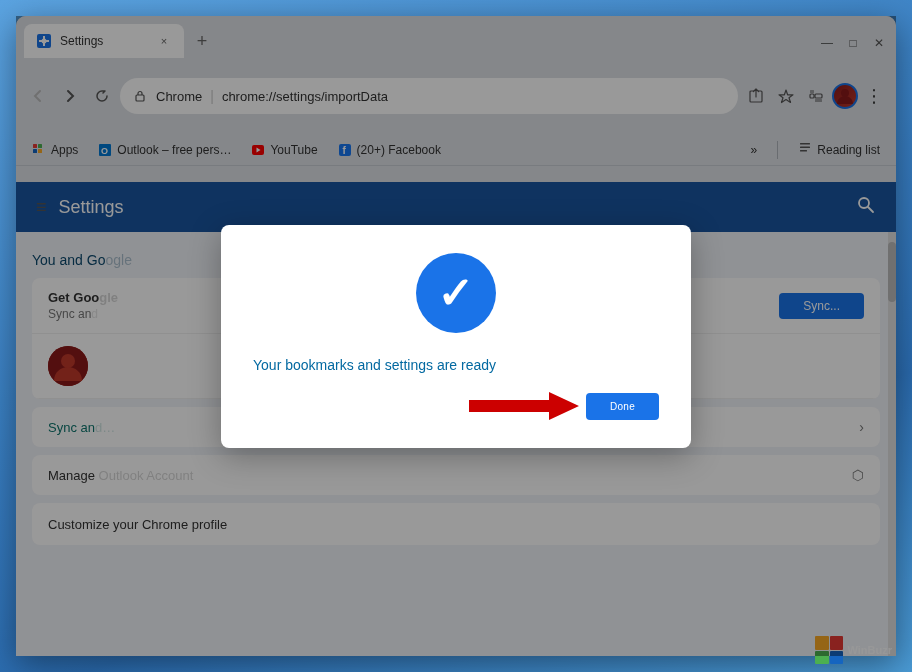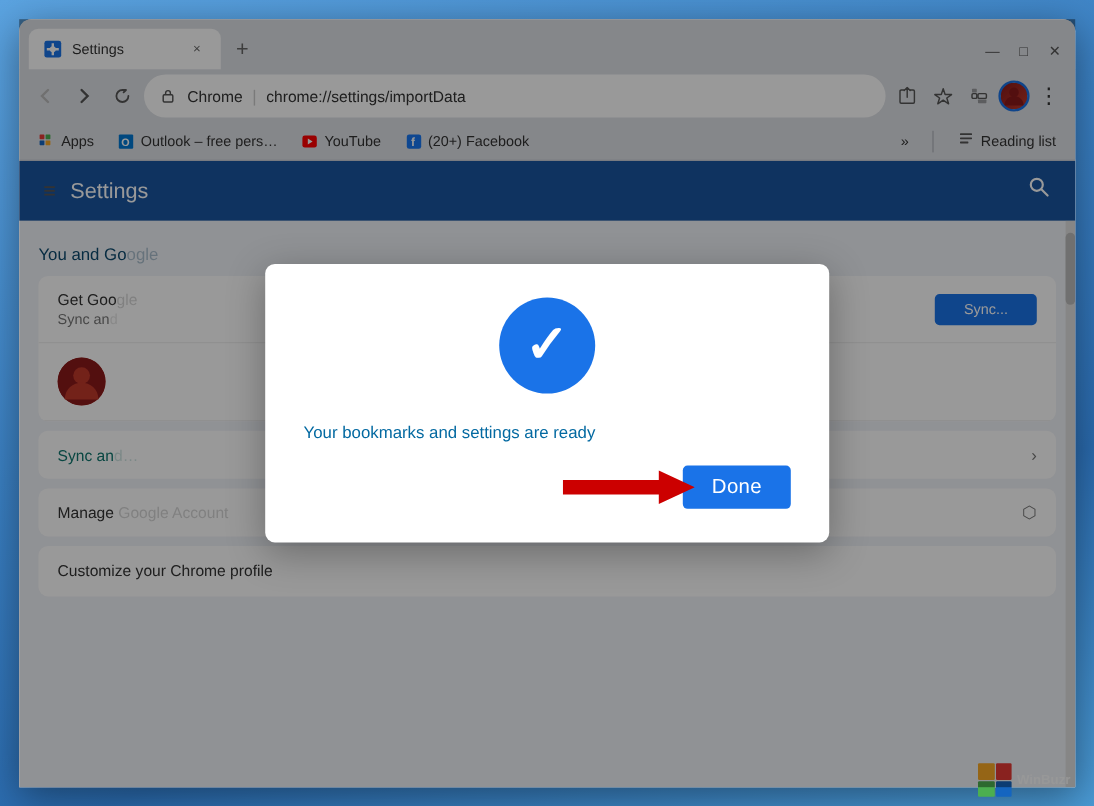--- a/index.html
+++ b/index.html
@@ -21,20 +21,21 @@
       width: 880px;
       height: 640px;
       background: #dee1e6;
       border-radius: 10px 10px 0 0;
       box-shadow: 0 8px 32px rgba(0,0,0,0.4);
       display: flex;
       flex-direction: column;
       position: absolute;
       top: 16px;
       left: 16px;
+      gap: 16px;
     }
 
     
     .title-bar {
       background: #dee1e6;
       border-radius: 10px 10px 0 0;
       padding: 8px 8px 0 8px;
       display: flex;
       align-items: flex-end;
     }
@@ -417,21 +418,21 @@
       gap: 16px;
       position: relative;
     }
 
     .done-btn {
       background: #1a73e8;
       color: #fff;
       border: none;
       border-radius: 4px;
       padding: 8px 24px;
-      font-size: 17px;
+      font-size: 10px;
       font-weight: 500;
       cursor: pointer;
       letter-spacing: 0.3px;
     }
 
     
     .settings-content-area {
       display: flex;
       flex-direction: column;
       flex: 1;
@@ -616,21 +617,21 @@
               </svg>
           </span>
         </div>
 
         <div style="flex:1; padding: 20px 16px; background: #f1f3f8; overflow-y: auto; position: relative;">
           <div style="font-size:14px; font-weight:500; color:#0c4a6e; margin-bottom:10px;">You and Go<span style="opacity:0.3">ogle</span></div>
 
           <div style="background:#fff; border-radius:8px; margin-bottom:8px; overflow:hidden;">
             <div style="padding:12px 16px; border-bottom:1px solid #f0f0f0; display:flex; align-items:center; gap:12px;">
               <div>
-                <div style="font-size:13px; color:#333; font-weight:400;">Get Goo<span style="opacity:0.2">gle</span></div>
+                <div style="font-size:13px; color:#333; font-weight:700;">Get Goo<span style="opacity:0.2">gle</span></div>
                 <div style="font-size:12px; color:#777; margin-top:2px;">Sync an<span style="opacity:0.2">d</span></div>
               </div>
               <div style="margin-left:auto;">
                 <button class="sync-btn">Sync...</button>
               </div>
             </div>
             <div style="padding:12px 16px; display:flex; align-items:center; gap:12px; border-bottom:1px solid #f0f0f0;">
               <div class="user-avatar">
                 <svg width="40" height="40" viewBox="0 0 40 40">
                   <circle cx="20" cy="20" r="20" fill="#8B1A1A"></circle>
@@ -640,21 +641,21 @@
               </div>
             </div>
           </div>
 
           <div style="background:#fff; border-radius:8px; margin-bottom:8px; padding:12px 16px; display:flex; align-items:center;">
             <span style="font-size:13px; color:#0f766e;">Sync an<span style="opacity:0.2">d…</span></span>
             <span class="chevron-right" style="margin-left:auto;">›</span>
           </div>
 
           <div style="background:#fff; border-radius:8px; margin-bottom:8px; padding:12px 16px; display:flex; align-items:center;">
-            <span style="font-size:13px; color:#333;">Manage <span style="opacity:0.2">Google Account</span></span>
+            <span style="font-size:13px; color:#333;">Manage <span style="opacity:0.2">Outlook Account</span></span>
             <span class="external-link" style="margin-left:auto;">⬡</span>
           </div>
 
           <div style="background:#fff; border-radius:8px; padding:12px 16px;">
             <span style="font-size:13px; color:#333;">Customize your Chrome profile</span>
           </div>
 
           <div class="scrollbar">
             <div class="scrollbar-thumb"></div>
           </div>

